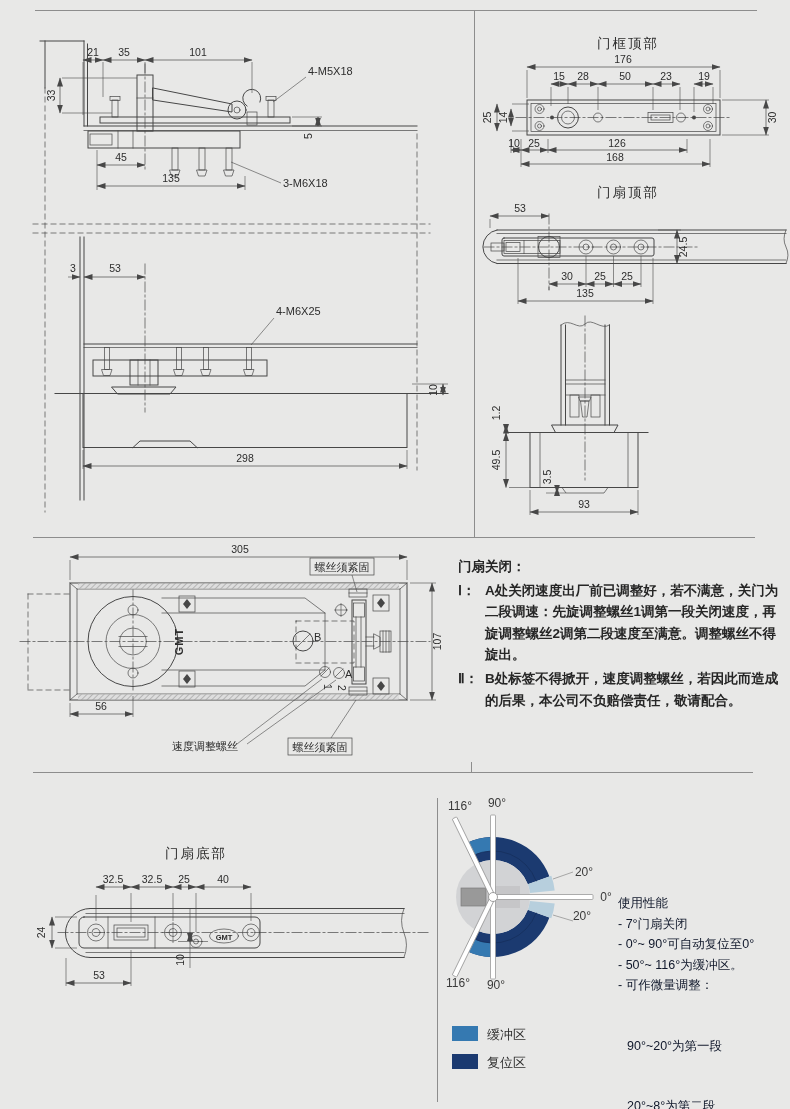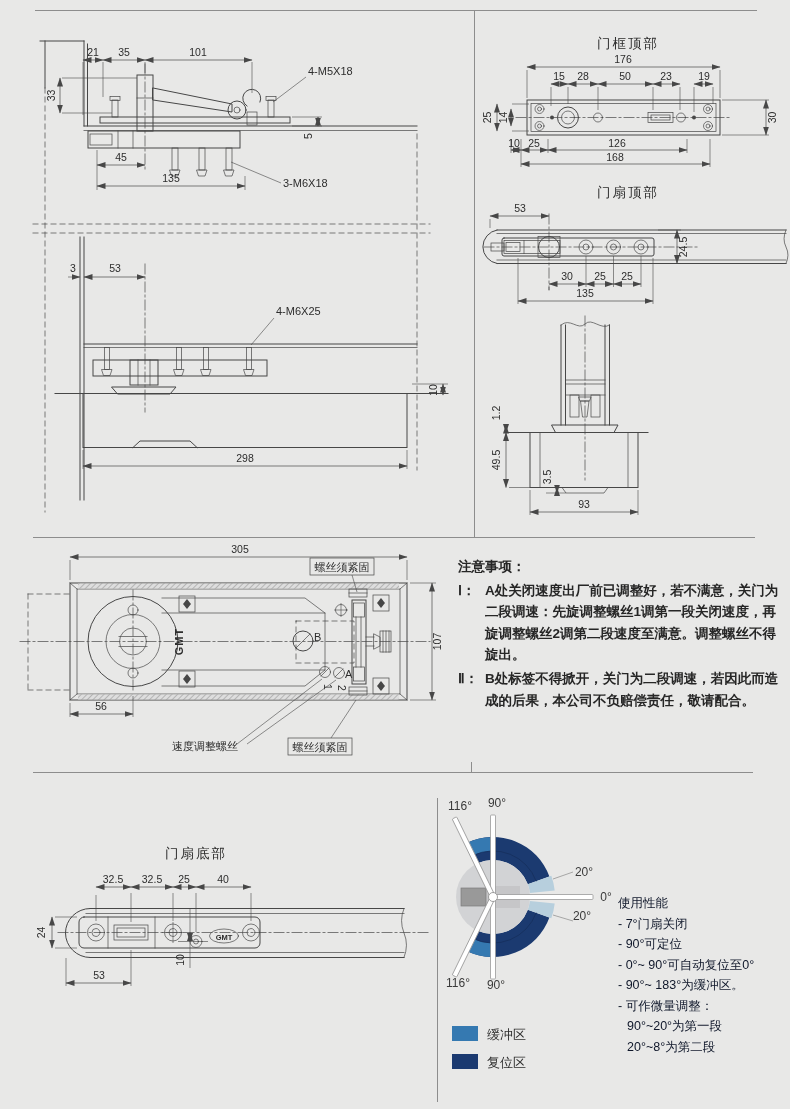--- a/index.html
+++ b/index.html
@@ -24,21 +24,21 @@
   .lbl{font-size:12px;fill:#3a3a3a;}
   .legend-t{font-size:13px;fill:#2d2d2d;}
   .notes{position:absolute;left:458px;top:556px;width:324px;color:#262626;
          font-size:13.5px;line-height:1.6;font-weight:bold;}
   .notes .note-title{margin-bottom:2px;}
   .note-item{display:flex;margin-top:2px;}
   .note-label{flex:0 0 27px;}
   .note-text{flex:1;}
   .perf{position:absolute;left:618px;top:893px;width:172px;font-size:12.5px;
         line-height:20.5px;color:#0f172a;}
-  .perf .indent{padding-left:9px;}
+  .perf .indent{padding-left:9px;margin-top:40px;}
 </style>
 </head>
 <body>
 
 <div class="page">
 
   <svg width="0" height="0">
     <defs>
       <marker id="ae" markerWidth="10" markerHeight="8" refX="8.5" refY="3" orient="auto" markerUnits="userSpaceOnUse">
         <path d="M0,0 L9,3 L0,6 Z" fill="#474747"></path>
@@ -416,28 +416,28 @@
       <text class="cjk" x="205" y="750" text-anchor="middle">速度调整螺丝</text>
       <line class="ext" x1="237" y1="744" x2="322" y2="679"></line>
       <line class="ext" x1="247" y1="744" x2="336" y2="680"></line>
       <rect class="s t" x="288" y="738" width="64" height="17"></rect>
       <text class="cjk" x="320" y="750.5" text-anchor="middle">螺丝须紧固</text>
       <line class="ext" x1="331" y1="738" x2="356" y2="700"></line>
     </g>
   </svg>
 
   <div class="notes">
-    <div class="note-title">注意事项：</div>
+    <div class="note-title">门扇关闭：</div>
     <div class="note-item">
       <span class="note-label">Ⅰ：</span>
       <span class="note-text">A处关闭速度出厂前已调整好，若不满意，关门为二段调速：先旋调整螺丝1调第一段关闭速度，再旋调整螺丝2调第二段速度至满意。调整螺丝不得旋出。</span>
     </div>
     <div class="note-item">
       <span class="note-label">Ⅱ：</span>
-      <span class="note-text">B处标签不得掀开，关门为二段调速，若因此而造成的后果，本公司不负赔偿责任，敬请配合。</span>
+      <span class="note-text">B处标签不得掀开，速度调整螺丝，若因此而造成的后果，本公司不负赔偿责任，敬请配合。</span>
     </div>
   </div>
 
   <svg style="left:0;top:772px;" width="437" height="337" viewBox="0 772 437 337">
     <text class="ttl" x="196" y="858" text-anchor="middle">门扇底部</text>
     <path class="s" d="M90,908.5 H404 M90,957.5 H404"></path>
     <path class="s" d="M90,908.5 A24.5,24.5 0 0 0 90,957.5"></path>
     <line class="s t" x1="86" y1="913.5" x2="404" y2="913.5"></line>
     <line class="s t" x1="86" y1="952.5" x2="404" y2="952.5"></line>
     <path class="s t" d="M404,908.5 q-5,12 0,24.5 q5,12 0,24.5"></path>
@@ -538,21 +538,20 @@
       <rect x="452" y="1026" width="26" height="15" stroke="none" fill="#3579b1"></rect>
       <text class="legend-t" x="487" y="1038.5">缓冲区</text>
       <rect x="452" y="1054" width="26" height="15" stroke="none" fill="#1b3a70"></rect>
       <text class="legend-t" x="487" y="1066.5">复位区</text>
     </g>
   </svg>
 
   <div class="perf">
     <div>使用性能</div>
     <div>- 7°门扇关闭</div>
-    <div>- 90°可定位</div>
     <div>- 0°~ 90°可自动复位至0°</div>
-    <div>- 90°~ 183°为缓冲区。</div>
+    <div>- 50°~ 116°为缓冲区。</div>
     <div>- 可作微量调整：</div>
     <div class="indent">90°~20°为第一段</div>
     <div class="indent">20°~8°为第二段</div>
   </div>
 
 </div>
 
 </body></html>

